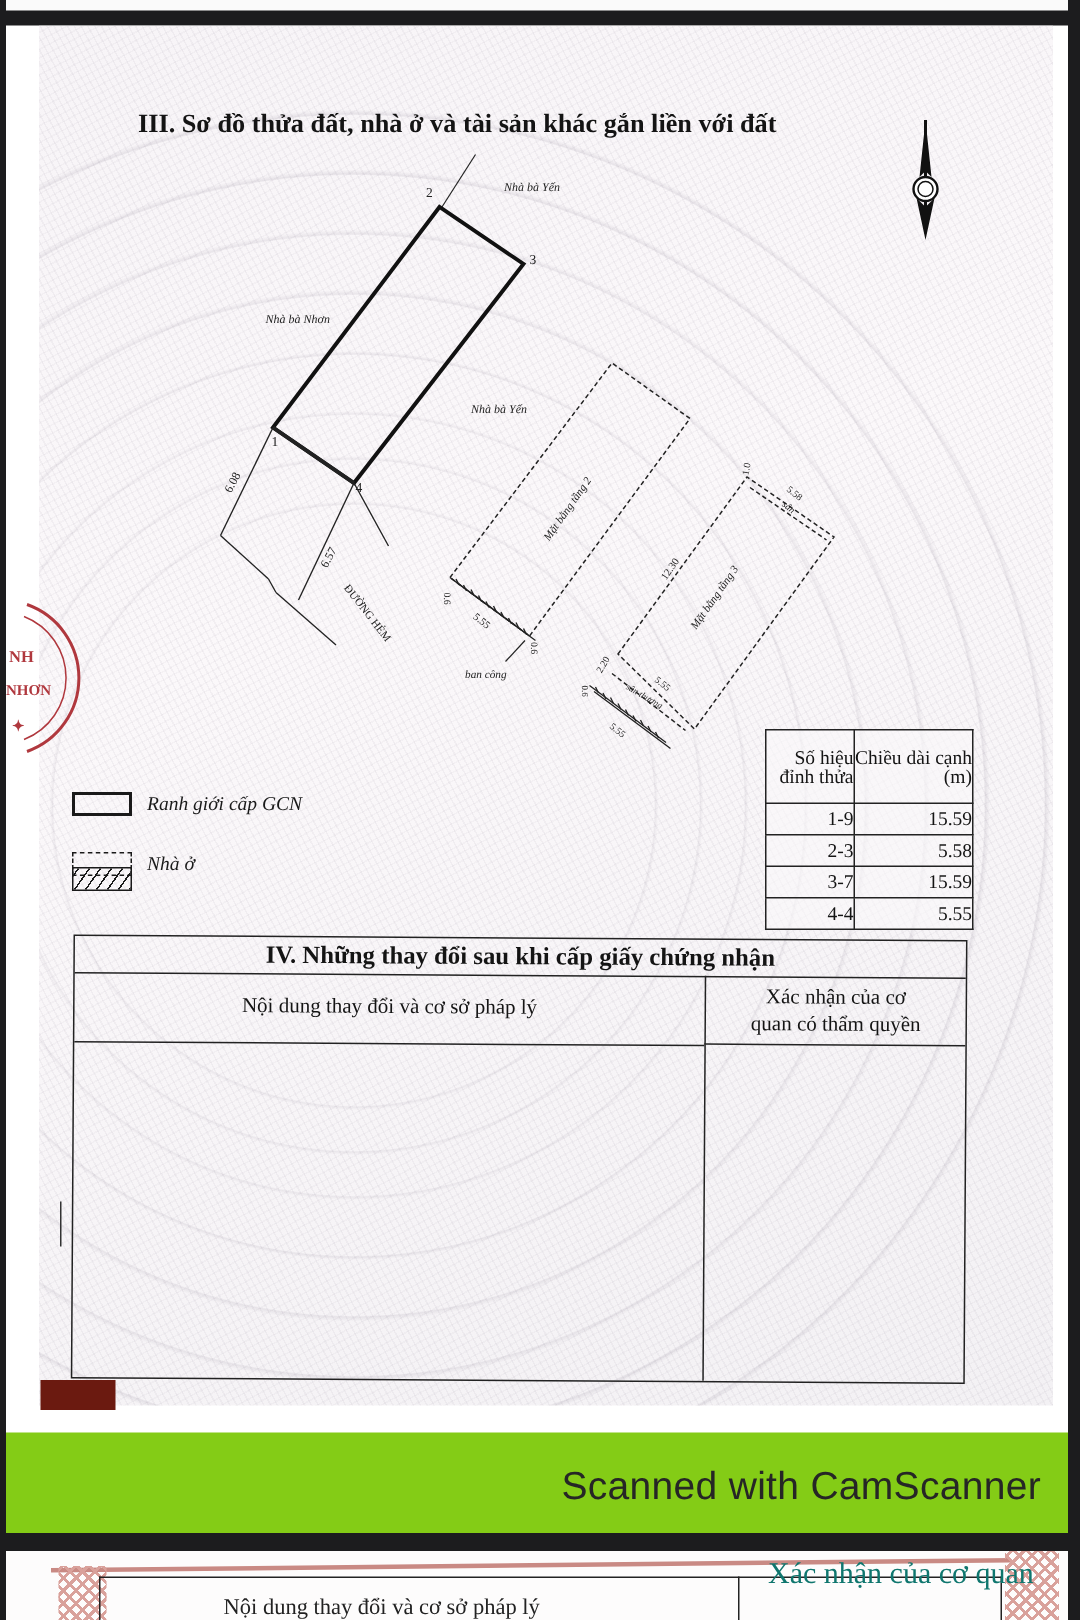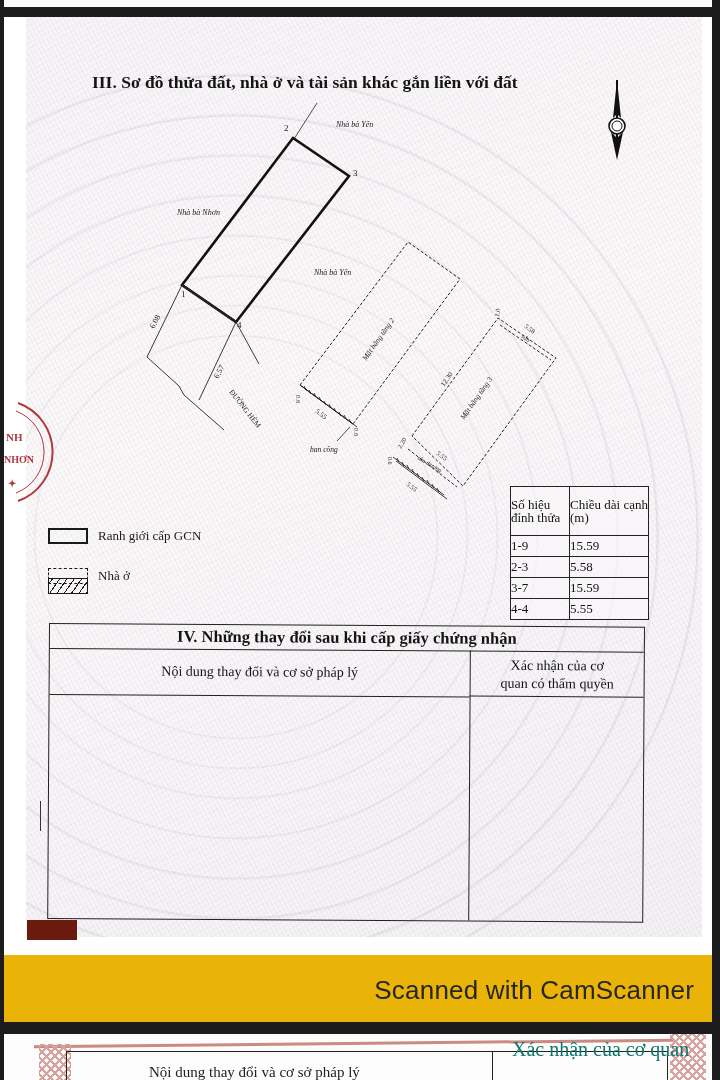--- a/index.html
+++ b/index.html
@@ -22,32 +22,32 @@
         linear-gradient(160deg, #f7f4f7 0%, #fbf8fa 40%, #f3f1f4 100%);
     }
     .section-title {
       position: absolute; left: 76px; top: 43px; font-size: 17.5px; font-weight: bold; color: #141414; margin: 12px;
     }
     .north-arrow { position: absolute; left: 598px; top: 63px; width: 30px; height: 80px; }
     .diagram { position: absolute; left: 0; top: 0; width: 708px; height: 500px; }
     .stamp { position: absolute; left: 0; top: 380px; width: 70px; height: 110px; }
 
     .legend { position: absolute; left: 44px; top: 493px; width: 430px; font-size: 13px; color: #1a1a1a; }
-    .legend-row { position: absolute; left: 0; display: flex; align-items: center; }
+    .legend-row { position: absolute; left: 0; display: flex; align-items: center; font-style: italic; }
     .legend-swatch { width: 40px; height: 16px; box-sizing: border-box; margin-right: 10px; flex: none; }
     .sw-solid { border: 2px solid #1a1a1a; }
     .sw-dashed { border: 1.3px dashed #1a1a1a; }
     .sw-hatch { border: 1.3px solid #1a1a1a; background: repeating-linear-gradient(-55deg, #1a1a1a 0 1px, transparent 1px 6px); }
     .legend-text { line-height: 16px; }
 
     .edge-table {
       position: absolute; left: 506px; top: 469px; border-collapse: collapse; font-size: 13px; color: #141414;
       background: rgba(250,248,250,0.6);
     }
-    .edge-table th, .edge-table td { border: 1.3px solid #222; text-align: left; padding: 0; }
+    .edge-table th, .edge-table td { border: 1.3px solid #222; text-align: right; padding: 0; }
     .edge-table th { font-weight: normal; line-height: 13px; height: 48px; vertical-align: middle; }
     .edge-table td { height: 20px; }
     .col1 { width: 58px; } .col2 { width: 78px; }
 
     .changes {
       position: absolute; left: 45px; top: 606px; width: 596px; height: 296px;
       border: 1.5px solid #222; box-sizing: border-box;
       transform: rotate(0.35deg); transform-origin: left top;
     }
     .changes-title {
@@ -55,21 +55,21 @@
       font-size: 16.5px; font-weight: bold; color: #141414; line-height: 24px; border-bottom: 1.3px solid #222; margin: 0;
     }
     .changes-col-a { position: absolute; left: 0; top: 24px; width: 420px; height: 46px; border-bottom: 1.3px solid #222; font-size: 14px; text-align: center; line-height: 46px; color: #141414; }
     .changes-col-b { position: absolute; left: 420px; top: 24px; right: 0; height: 46px; border-bottom: 1.3px solid #222; border-left: 1.3px solid #222; font-size: 14px; text-align: center; line-height: 18px; padding-top: 6px; box-sizing: border-box; color: #141414; }
     .changes-divider { position: absolute; left: 420px; top: 70px; bottom: 0; border-left: 1.3px solid #222; }
     .changes-cell-a { position: absolute; left: 0; top: 70px; width: 420px; bottom: 0; }
     .changes-cell-b { position: absolute; left: 421px; top: 70px; right: 0; bottom: 0; }
     .left-tick { position: absolute; left: 36px; top: 784px; width: 1.3px; height: 30px; background: #333; }
     .red-mark { position: absolute; left: 23px; top: 903px; width: 50px; height: 20px; background: #6b1a10; }
 
-    .cs-bar { position: absolute; left: 4px; top: 955px; width: 708px; height: 67px; background: #eab308; }
+    .cs-bar { position: absolute; left: 4px; top: 955px; width: 708px; height: 67px; background: #84cc16; }
     .cs-text {
       position: absolute; right: 18px; top: 20px;
       font-family: "Liberation Sans", "DejaVu Sans", sans-serif; font-size: 26px; color: #262626; letter-spacing: 0.2px;
     }
 
     .next-page {
       position: absolute; left: 4px; top: 1034px; width: 708px; height: 46px; background: #fdfcfc; overflow: hidden;
     }
     .np-redline { position: absolute; left: 30px; top: 8px; width: 640px; height: 3px; background: #c98a84; transform: rotate(-0.6deg); }
     .np-corner-l { position: absolute; left: 35px; top: 10px; width: 32px; height: 40px;

